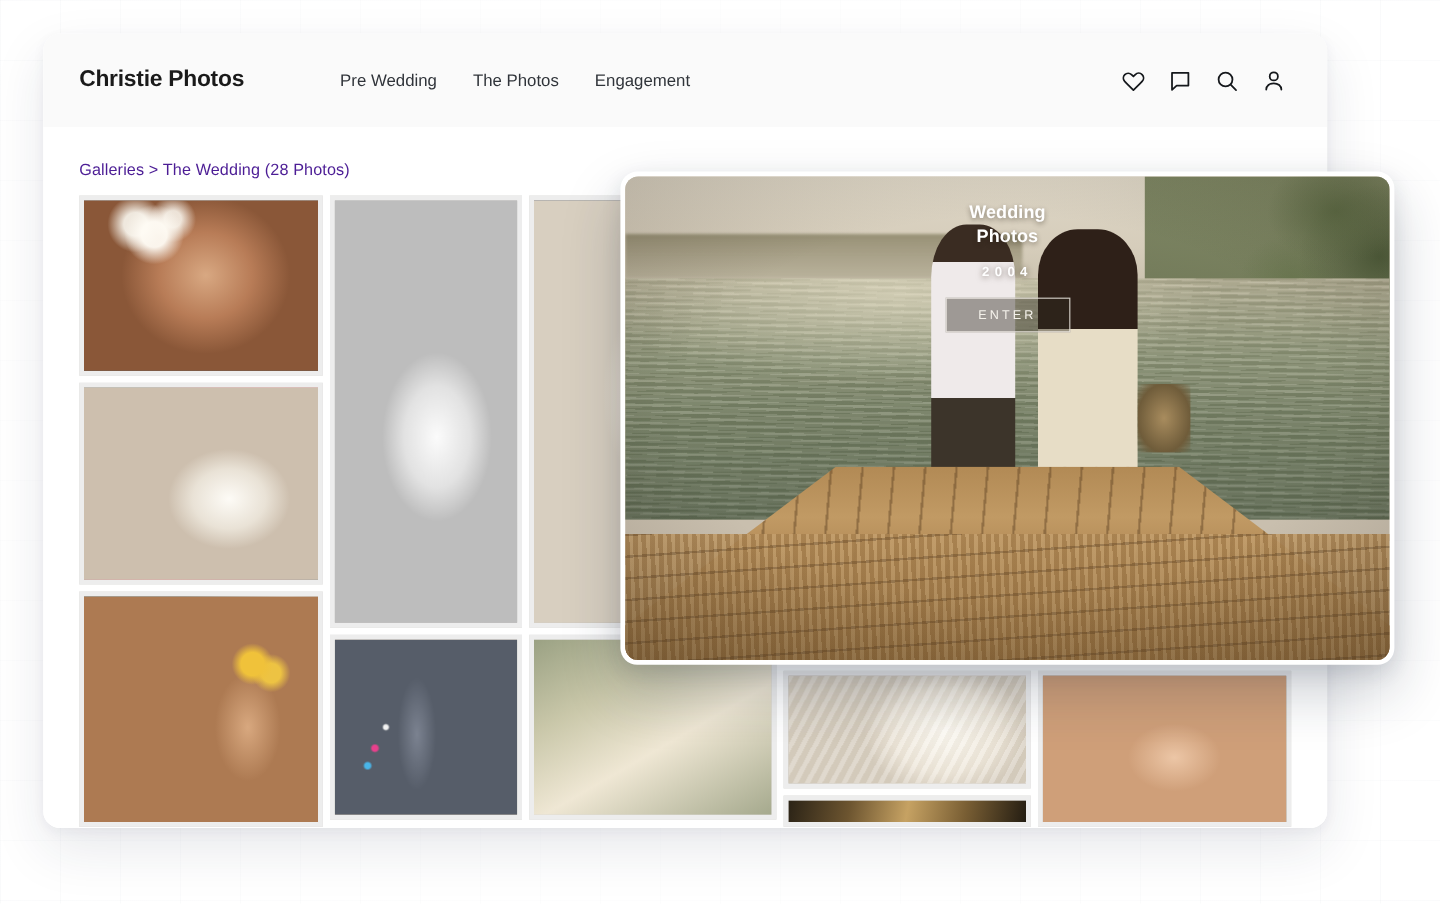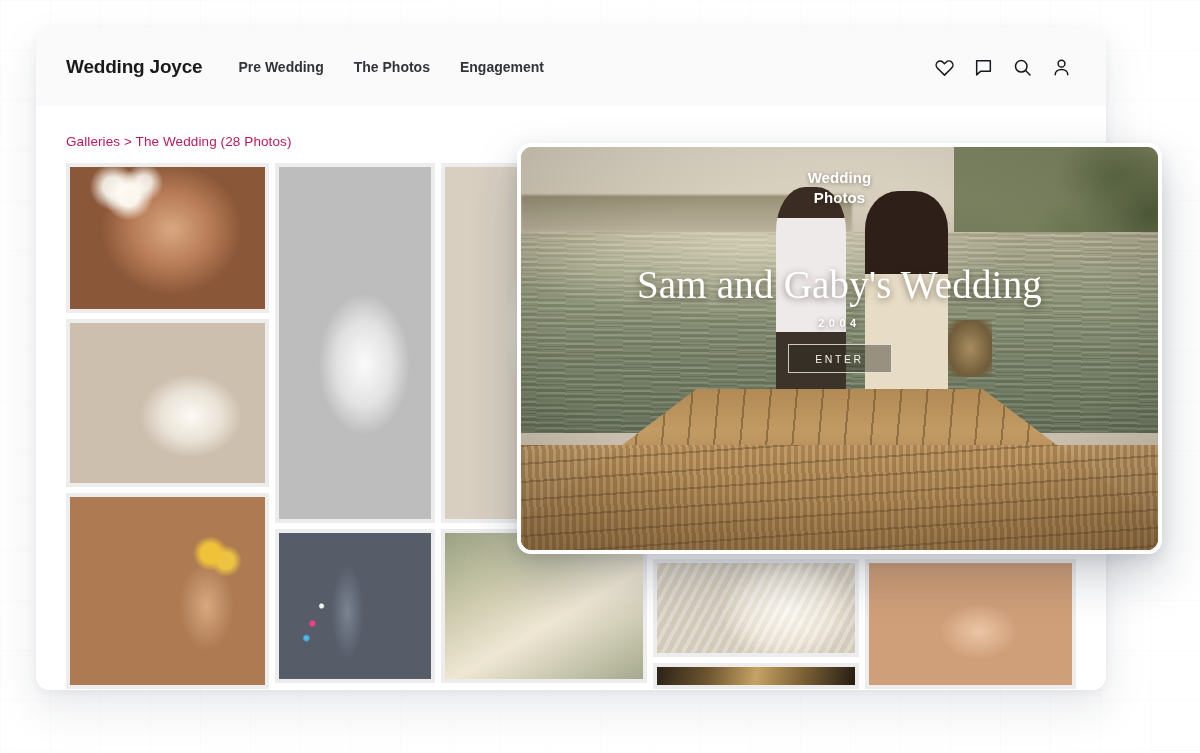--- a/index.html
+++ b/index.html
@@ -61,22 +61,21 @@
     font-size: 19px;
     font-weight: bold;
     color: #1a1a1a;
     letter-spacing: -0.2px;
     white-space: nowrap;
   }
   #main-nav {
     display: flex;
     align-items: center;
     gap: 30px;
-    margin-left: 36px;
-    font-weight: bold;
+    margin-left: 80px;
   }
   #main-nav .nav-link {
     font-size: 14px;
     color: #30343a;
     white-space: nowrap;
     cursor: pointer;
   }
   #header-actions {
     margin-left: auto;
     display: flex;
@@ -95,21 +94,21 @@
   
   #site-body {
     position: relative;
     background: #ffffff;
     height: calc(100% - 78px);
     padding: 0 30px;
     box-sizing: border-box;
   }
   #breadcrumb {
     font-size: 13.5px;
-    color: #be185d;
+    color: #4c1d95;
     padding: 28px 0 14px 0;
     letter-spacing: 0.1px;
   }
 
   
   #gallery {
     position: relative;
     display: flex;
     gap: 6px;
     height: 520px;
@@ -349,21 +348,21 @@
 </style>
 </head>
 <body>
 
 <div id="bg-grid"></div>
 <div id="bg-grid-fade"></div>
 
 <div id="site-card">
 
   <div id="site-header">
-    <div id="brand">Wedding Joyce</div>
+    <div id="brand">Christie Photos</div>
 
     <nav id="main-nav">
       <span class="nav-link">Pre Wedding</span>
       <span class="nav-link">The Photos</span>
       <span class="nav-link">Engagement</span>
     </nav>
 
     <div id="header-actions">
       <span class="hicon">
         <svg viewBox="0 0 24 24" fill="none" stroke="currentColor" stroke-width="1.7" stroke-linecap="round" stroke-linejoin="round">
@@ -464,19 +463,18 @@
     <div class="figure-bouquet"></div>
     <div class="scene-dock"></div>
     <div class="scene-dock-2"></div>
     <div class="scene-vignette"></div>
 
     <div id="splash-content">
       <div id="splash-brand">
         <div>Wedding</div>
         <div>Photos</div>
       </div>
-      <div id="splash-title">Sam and Gaby's Wedding</div>
       <div id="splash-year">2004</div>
       <div id="splash-enter">ENTER</div>
     </div>
 
   </div>
 </div>
 
 </body></html>

